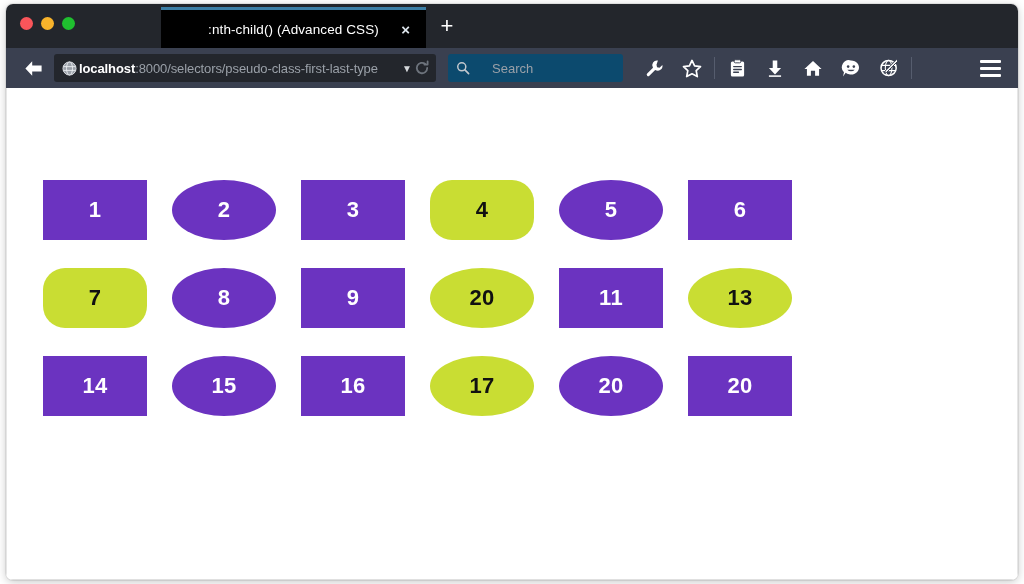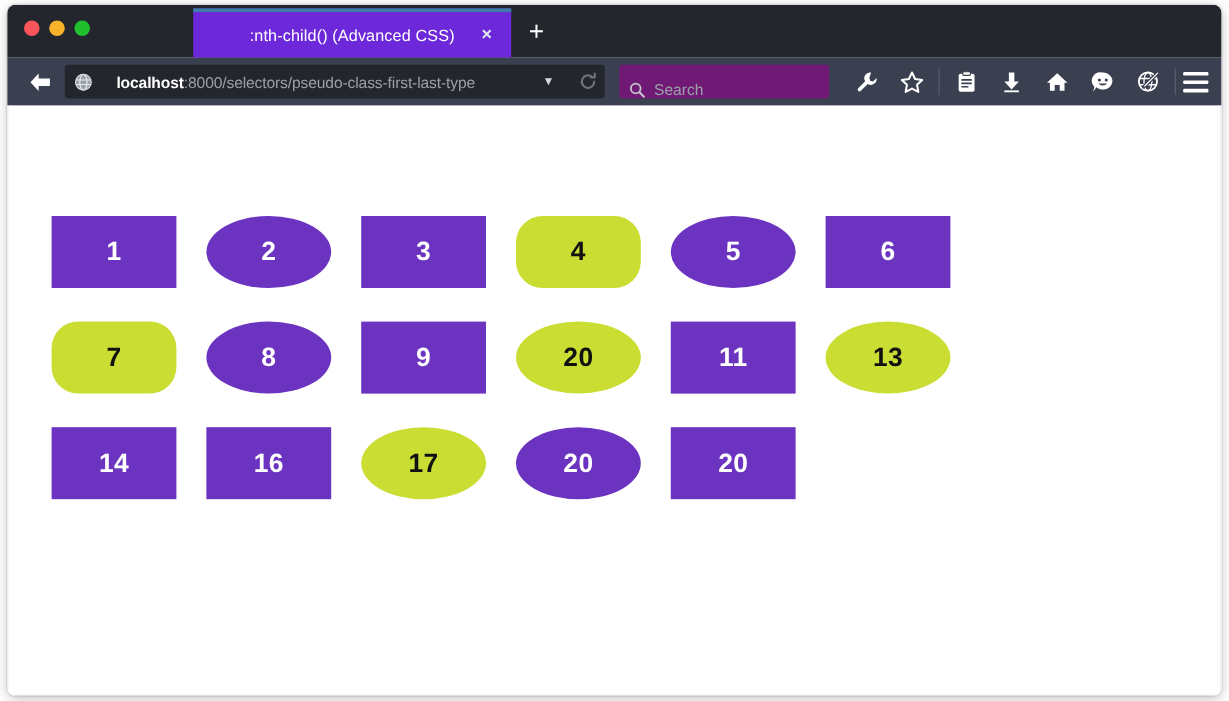--- a/index.html
+++ b/index.html
@@ -37,21 +37,21 @@
   }
   .light { width: 13px; height: 13px; border-radius: 50%; }
   .light.close  { background: #f9555a; }
   .light.min    { background: #f8b32b; }
   .light.max    { background: #1fbf2f; }
 
   #tab-active {
     position: absolute;
     left: 155px; top: 3px;
     width: 265px; height: 41px;
-    background: #6d28d9;
+    background: #000000;
     border-top: 3px solid #3b7ea6;
     display: flex;
     align-items: center;
     justify-content: center;
   }
   #tab-title {
     color: #ffffff;
     font-size: 13.5px;
     letter-spacing: 0.1px;
     white-space: nowrap;
@@ -87,51 +87,51 @@
     gap: 0;
     flex: 0 0 auto;
   }
   #back-button {
     width: 34px; height: 30px;
     display: flex; align-items: center; justify-content: center;
     cursor: pointer;
     flex: 0 0 auto;
   }
   #urlbar {
-    width: 450px; height: 28px;
+    width: 382px; height: 28px;
     background: #23262c;
     border-radius: 3px;
     display: flex;
     align-items: center;
     padding: 0 6px 0 8px;
     margin-left: 4px;
-    gap: 20px;
+    gap: 2px;
     flex: 0 0 auto;
     overflow: hidden;
   }
   #url-text {
     flex: 1 1 auto;
     font-size: 13px;
     color: #9aa0a8;
     white-space: nowrap;
     overflow: hidden;
     letter-spacing: -0.1px;
   }
   #url-text b { color: #ffffff; font-weight: bold; }
   #url-dropdown { color: #d6d9dd; font-size: 10px; flex: 0 0 auto; cursor: pointer; }
   #reload-button { flex: 0 0 auto; cursor: pointer; display: flex; align-items: center; }
 
   #searchbar {
     width: 175px; height: 28px;
-    background: #701a75;
+    background: #0c4a6e;
     border-radius: 3px;
     display: flex;
-    align-items: flex-end;
+    align-items: center;
     padding: 0 8px;
-    gap: 7px;
+    gap: 22px;
     margin-left: 12px;
     flex: 0 0 auto;
   }
   #search-placeholder {
     font-size: 13px;
     color: #9aa0a8;
   }
   #toolbar-icons {
     display: flex;
     align-items: center;
@@ -325,20 +325,21 @@
         <div class="box lime round">4</div>
         <div class="box purple pill">5</div>
         <div class="box purple square">6</div>
         <div class="box lime round">7</div>
         <div class="box purple pill">8</div>
         <div class="box purple square">9</div>
         <div class="box lime pill">20</div>
         <div class="box purple square">11</div>
         <div class="box lime pill">13</div>
         <div class="box purple square">14</div>
+        <div class="box purple pill">15</div>
         <div class="box purple square">16</div>
         <div class="box lime pill">17</div>
         <div class="box purple pill">20</div>
         <div class="box purple square">20</div>
       </div>
   </div>
 
 </div>
 
 </body></html>

